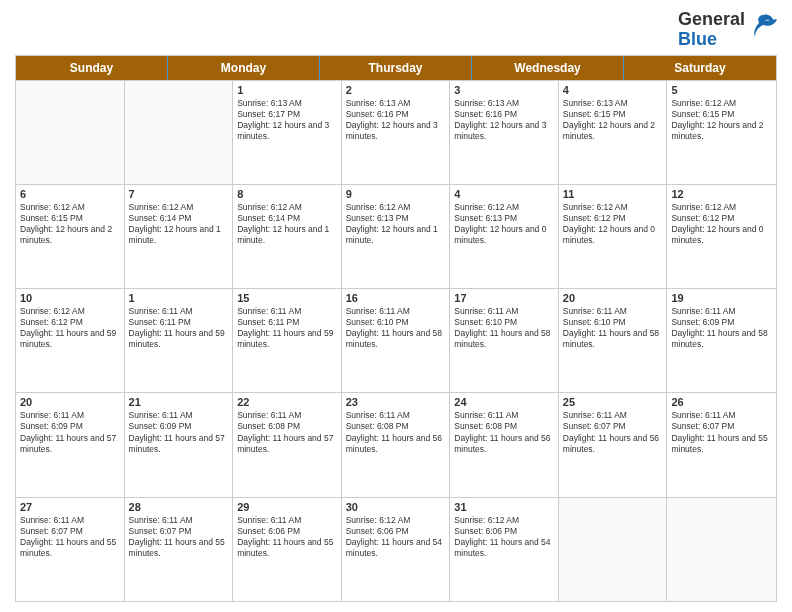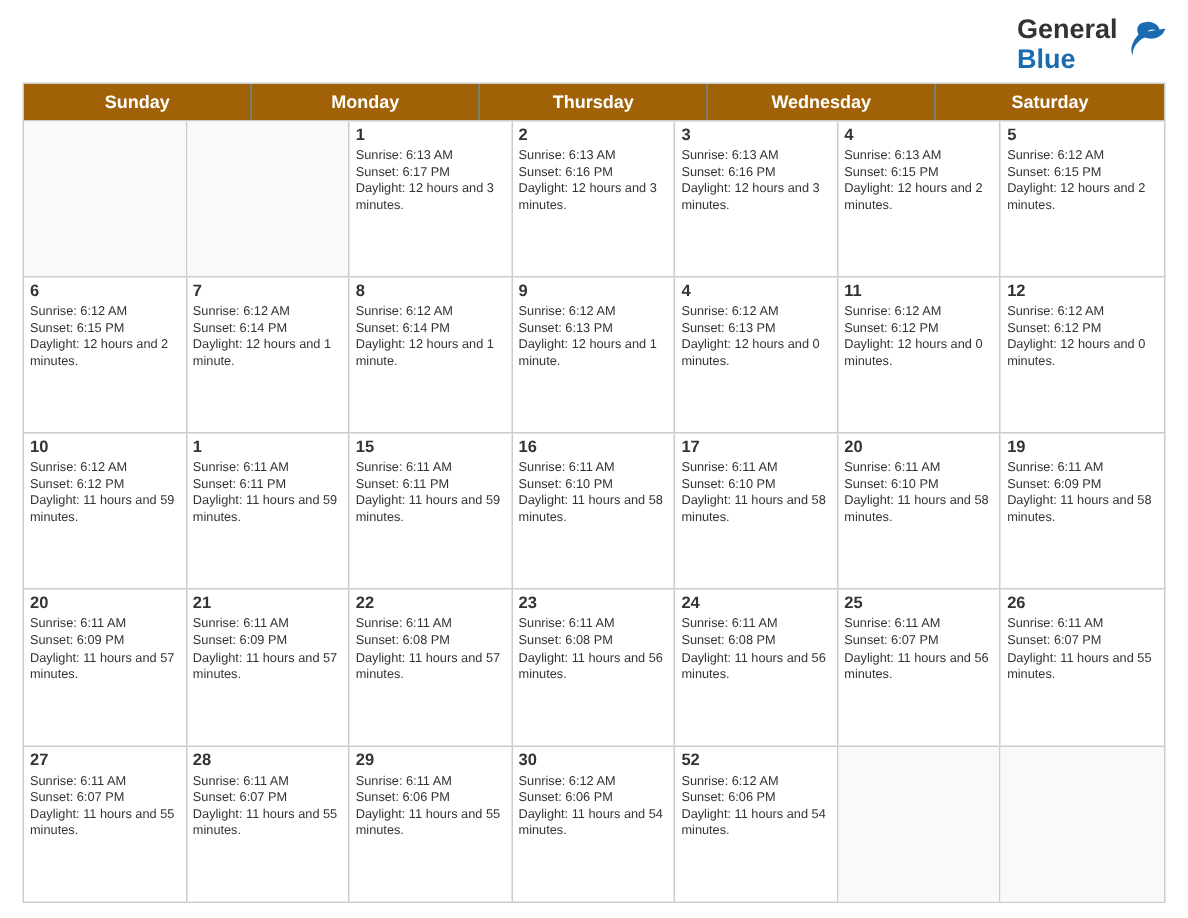--- a/index.html
+++ b/index.html
@@ -310,21 +310,21 @@
 Sunset: 6:06 PM
 Daylight: 11 hours and 55 minutes.</div>
           </div>
           <div class="cal-cell">
             <span class="day-num">30</span>
             <div class="cell-text" style="white-space: pre-line;">Sunrise: 6:12 AM
 Sunset: 6:06 PM
 Daylight: 11 hours and 54 minutes.</div>
           </div>
           <div class="cal-cell">
-            <span class="day-num">52</span>
+            <span class="day-num">31</span>
             <div class="cell-text" style="white-space: pre-line;">Sunrise: 6:12 AM
 Sunset: 6:06 PM
 Daylight: 11 hours and 54 minutes.</div>
           </div>
           <div class="cal-cell empty"></div>
           <div class="cal-cell empty"></div>
         </div>
       </div>
   </div>
 </div>

